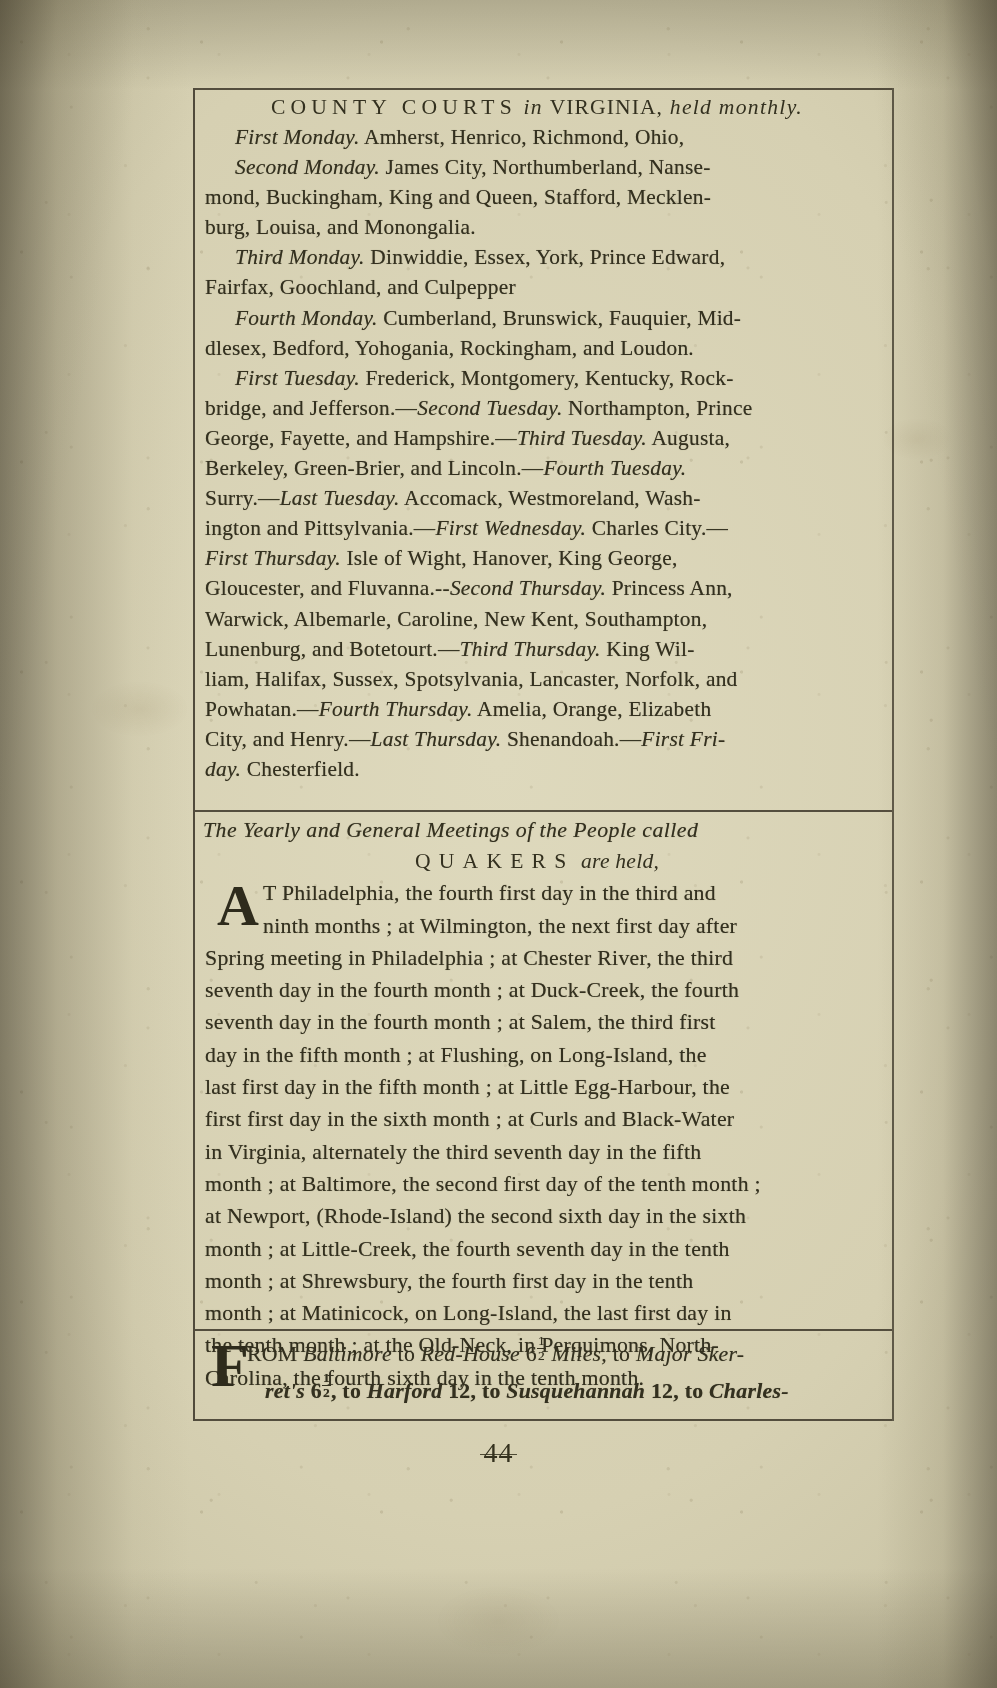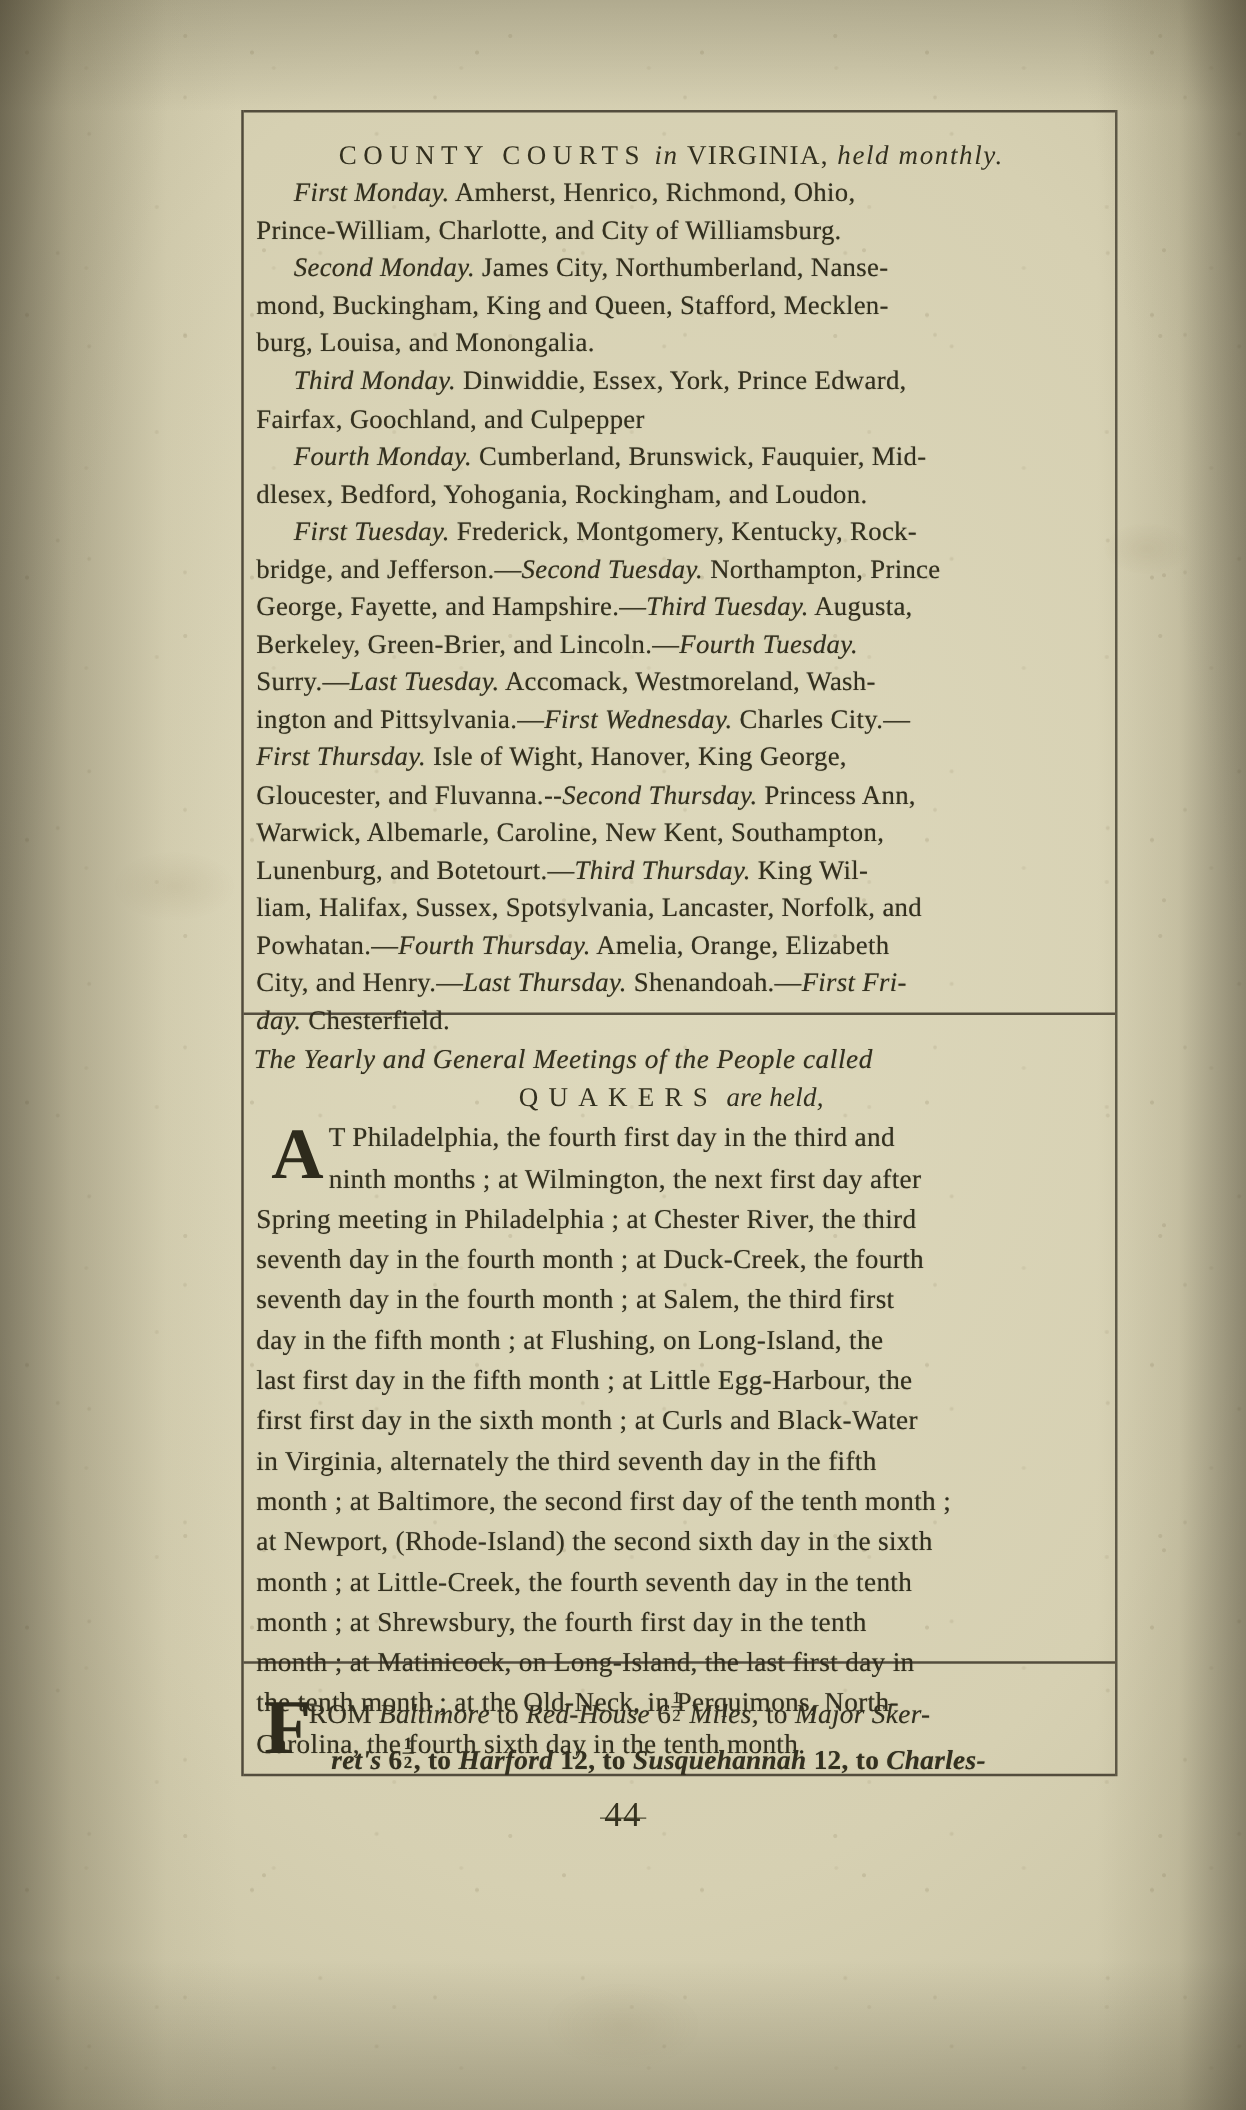--- a/index.html
+++ b/index.html
@@ -69,21 +69,21 @@
     box-sizing: border-box;
   }
   .rule {
     position: absolute; left: 0; right: 0; height: 0;
     border-top: 2px solid rgba(46,40,28,.78);
   }
   .rule.top   { top: 0; }
   .rule.bot   { bottom: 0; }
 
   
-  .sect { position: absolute; left: 0; right: 13px; box-sizing: border-box; margin-top: 17px; }
+  .sect { position: absolute; left: 0; right: 13px; box-sizing: border-box; }
   .lines { padding: 0 8px 0 10px; }
   p.ln {
     margin: 0;
     font-size: 21.4px;
     line-height: 30.1px;
     letter-spacing: .012em;
     color: #33301f;
     white-space: nowrap;
     text-shadow: 0 0 .7px rgba(52,48,30,.55);
   }
@@ -160,21 +160,20 @@
 
     <div class="sect" id="sect-courts" style="top:4px;">
       <p class="head">
         <span class="spread2">COUNTY COURTS</span>
         <span class="it">in</span>
         <span class="sc">VIRGINIA,</span>
         <span class="it">held monthly.</span>
       </p>
       <div class="lines" id="courts-lines">
           <p class="ln indent"><span class="it">First Monday.</span><span>  Amherst, Henrico, Richmond, Ohio,</span></p>
-          <p class="ln"><span>Prince-William, Charlotte, and City of Williamsburg.</span></p>
           <p class="ln indent"><span class="it">Second Monday.</span><span>  James City, Northumberland, Nanse-</span></p>
           <p class="ln"><span>mond, Buckingham, King and Queen, Stafford, Mecklen-</span></p>
           <p class="ln"><span>burg, Louisa, and Monongalia.</span></p>
           <p class="ln indent"><span class="it">Third Monday.</span><span> Dinwiddie, Essex, York, Prince Edward,</span></p>
           <p class="ln"><span>Fairfax, Goochland, and Culpepper</span></p>
           <p class="ln indent"><span class="it">Fourth Monday.</span><span> Cumberland, Brunswick, Fauquier, Mid-</span></p>
           <p class="ln"><span>dlesex, Bedford, Yohogania, Rockingham, and Loudon.</span></p>
           <p class="ln indent"><span class="it">First Tuesday.</span><span> Frederick, Montgomery, Kentucky, Rock-</span></p>
           <p class="ln"><span>bridge, and Jefferson.—</span><span class="it">Second Tuesday.</span><span> Northampton, Prince</span></p>
           <p class="ln"><span>George, Fayette, and Hampshire.—</span><span class="it">Third Tuesday.</span><span> Augusta,</span></p>

